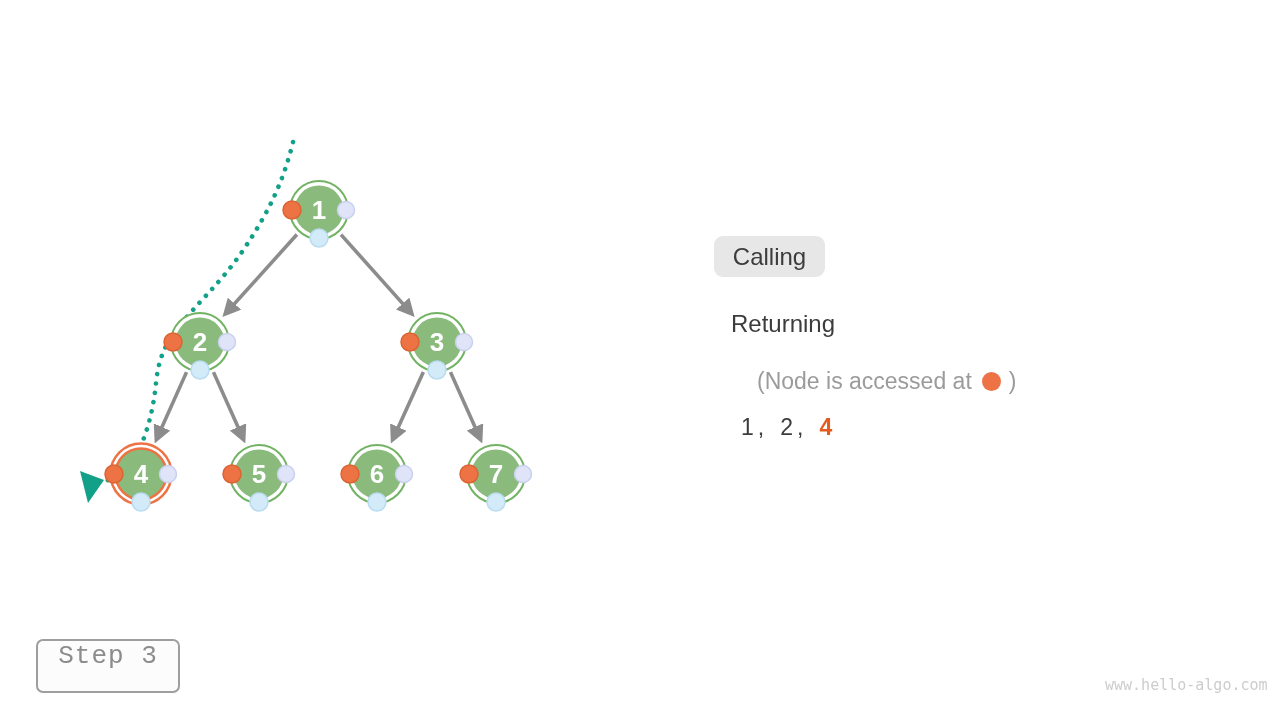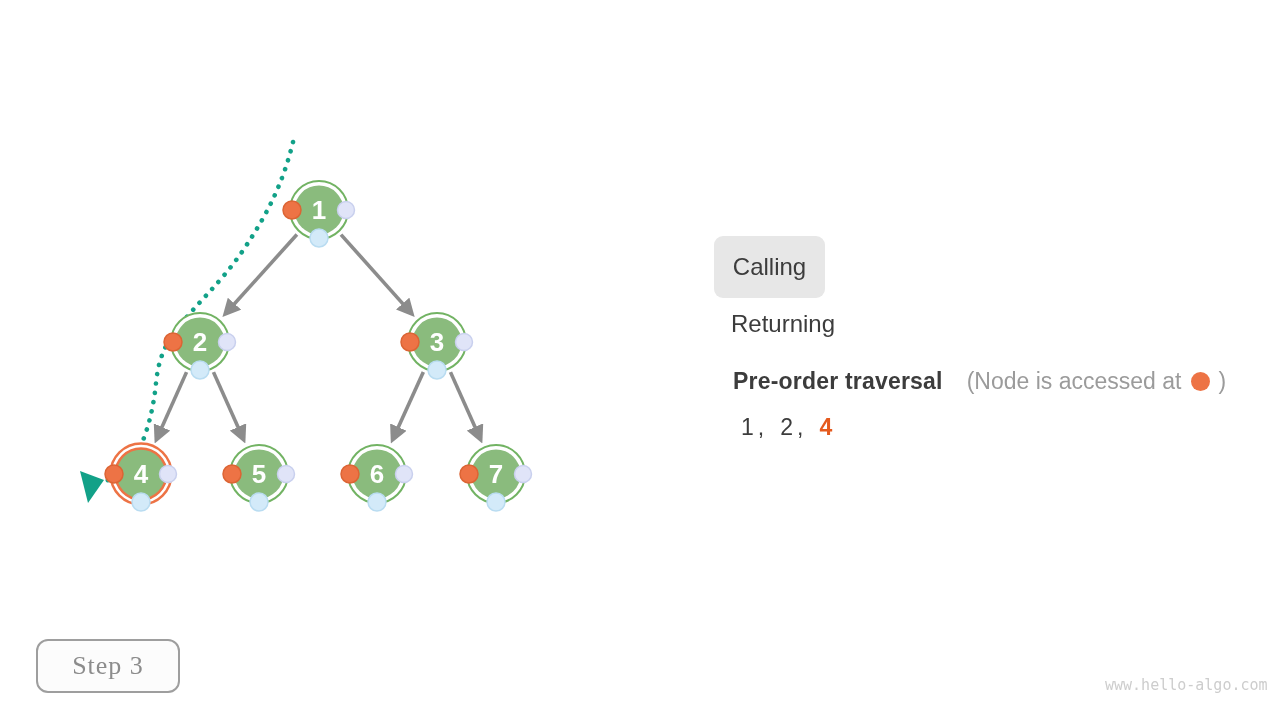--- a/index.html
+++ b/index.html
@@ -6,43 +6,43 @@
     --text-dark:#3C3C3C; --text-grey:#9B9B9B; --calling-bg:#E7E7E7;
     --orange:#ED7345; --seq-current:#E55A1E; --step-text:#8C8C8C;
     --step-border:#9E9E9E; --watermark:#CDCDCD;
   }
   html,body{margin:0;padding:0;background:#ffffff;}
   .stage{position:relative;width:1280px;height:720px;background:#ffffff;
          font-family:"Liberation Sans",sans-serif;overflow:hidden;}
   .tree-svg{position:absolute;left:0;top:0;}
   .node-label{font-family:"Liberation Sans",sans-serif;font-size:26px;font-weight:600;}
 
-  .legend-chip{position:absolute;left:714px;top:236px;height:62px;min-width:111px;
+  .legend-chip{position:absolute;left:714px;top:236px;height:41px;min-width:111px;
     background:var(--calling-bg);border-radius:9px;display:flex;align-items:center;
     justify-content:center;padding:0 17px;box-sizing:border-box;
     font-size:24px;color:var(--text-dark);}
   .legend-returning{position:absolute;left:731px;top:310px;font-size:24px;color:var(--text-dark);}
 
   .traversal-header{position:absolute;left:733px;top:368px;display:flex;align-items:center;font-size:23px;white-space:nowrap;}
   .tr-title{font-weight:bold;color:var(--text-dark);letter-spacing:0.2px;}
   .tr-note{color:var(--text-grey);margin-left:24px;}
   .tr-dot{width:19px;height:19px;border-radius:50%;background:var(--orange);
     display:inline-block;margin:0 8px 0 10px;flex:0 0 auto;}
   .tr-suffix{color:var(--text-grey);}
 
   .sequence{position:absolute;left:741px;top:414px;font-size:23px;color:var(--text-dark);
     display:flex;align-items:baseline;}
   .seq-num{letter-spacing:1px;}
   .seq-sep{margin:0 16px 0 3px;}
   .seq-num.current{color:var(--seq-current);font-weight:bold;}
 
   .step-badge{position:absolute;left:36px;top:639px;width:144px;height:54px;
-    border:2px solid var(--step-border);border-radius:12px;background:#FCFCFC;
-    display:flex;align-items:center;justify-content:center;box-sizing:border-box;
-    font-family:Liberation Serif, serif;font-size:26px;color:var(--step-text);letter-spacing:1px;}
+    border:2px solid var(--step-border);border-radius:7px;background:#FCFCFC;
+    display:flex;justify-content:center;box-sizing:border-box;
+    font-family:Liberation Mono, monospace;font-size:26px;color:var(--step-text);letter-spacing:1px;}
 
   .watermark{position:absolute;left:1077px;top:676px;font-family:"DejaVu Sans Mono",monospace;
     font-size:15px;color:var(--watermark);margin-left:28px;}
 </style>
 </head>
 <body>
 
 <div class="stage">
 
   <svg class="tree-svg" width="1280" height="720" viewBox="0 0 1280 720">
@@ -128,21 +128,20 @@
         </g>
       </g>
   </svg>
 
   <div class="legend-chip">
     <span>Calling</span>
   </div>
   <div class="legend-returning">Returning</div>
 
   <div class="traversal-header">
-    <span class="tr-title">Pre-order traversal</span>
     <span class="tr-note">(Node is accessed at</span>
     <span class="tr-dot"></span>
     <span class="tr-suffix">)</span>
   </div>
 
   <div class="sequence" id="sequence">
       <span class="seq-num">1</span>
       <span class="seq-sep">,</span>
       <span class="seq-num">2</span>
       <span class="seq-sep">,</span>

